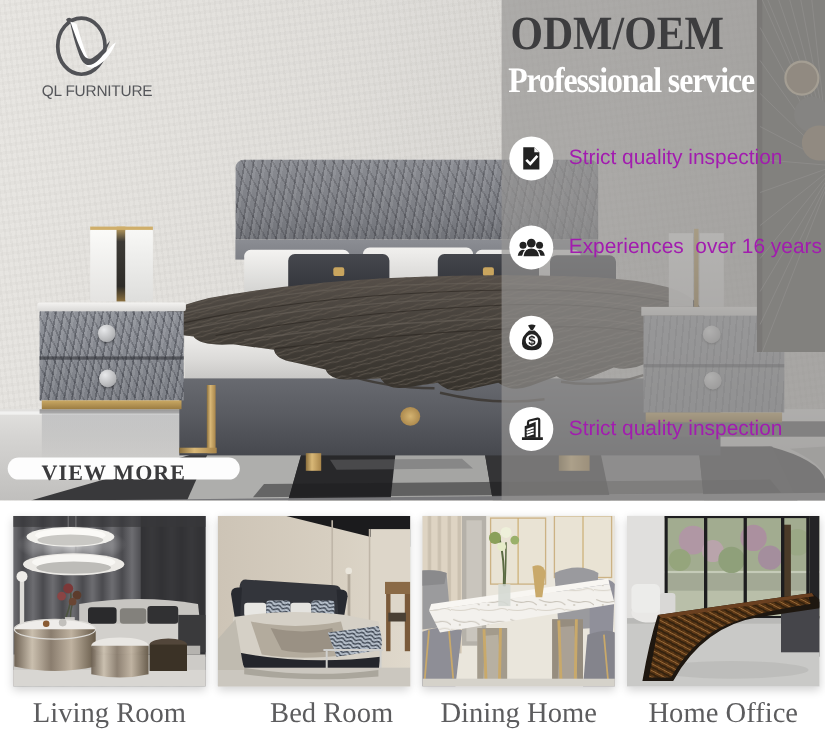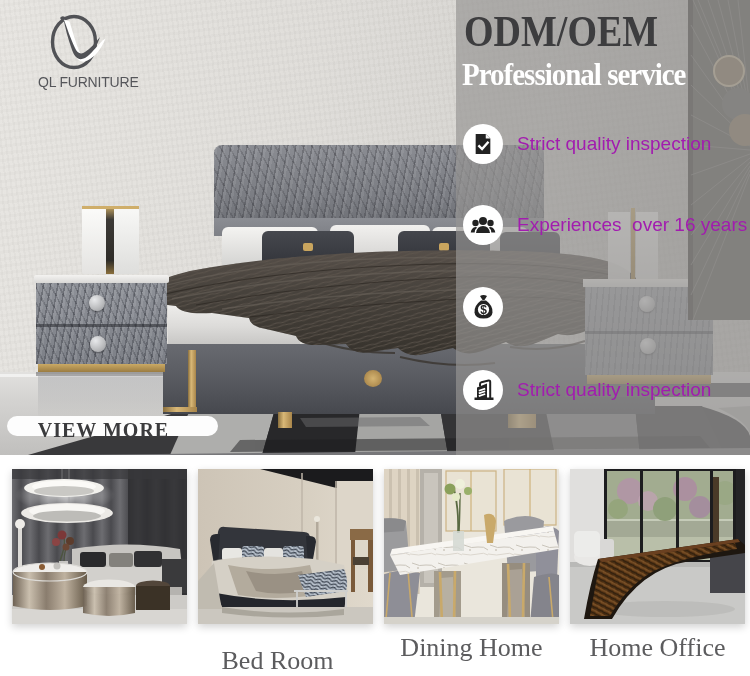--- a/index.html
+++ b/index.html
@@ -484,16 +484,17 @@
     <rect x="4" y="62" width="26" height="26" rx="5" fill="#ececea"></rect>
     <rect x="30" y="70" width="14" height="22" rx="3" fill="#d9d8d6"></rect>
     <ellipse cx="95" cy="140" rx="70" ry="8" fill="#b5b5b3" opacity=".6"></ellipse>
     <rect x="140" y="78" width="35" height="46" fill="#45454a"></rect>
     <rect x="140" y="78" width="35" height="5" fill="#2a2a2e"></rect>
     <path d="M28 90 L168 70 L175 76 L175 84 L120 92 Q70 100 42 150 L14 150 Q20 115 28 90 Z" fill="#1e1710"></path>
     <path d="M30 92 L165 74 L167 80 Q110 88 80 104 Q55 120 40 147 L20 147 Q26 114 30 92 Z" fill="url(#c4wood)"></path>
     <path d="M28 90 L168 70 L170 73 L32 93 Z" fill="#6a4020"></path>
   </svg>
 
-  <div class="cap" style="left:190px;margin-top:13px;">Bed Room</div>
+  <div class="cap" style="left:12px;">Living Room</div>
+  <div class="cap" style="left:214px;">Bed Room</div>
   <div class="cap" style="left:384px;">Dining Home</div>
   <div class="cap" style="left:570px;">Home Office</div>
 </div>
 
 </body></html>

